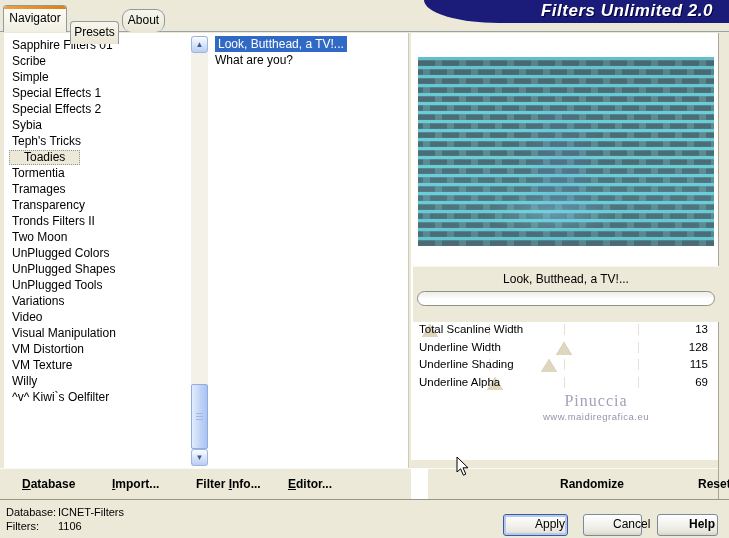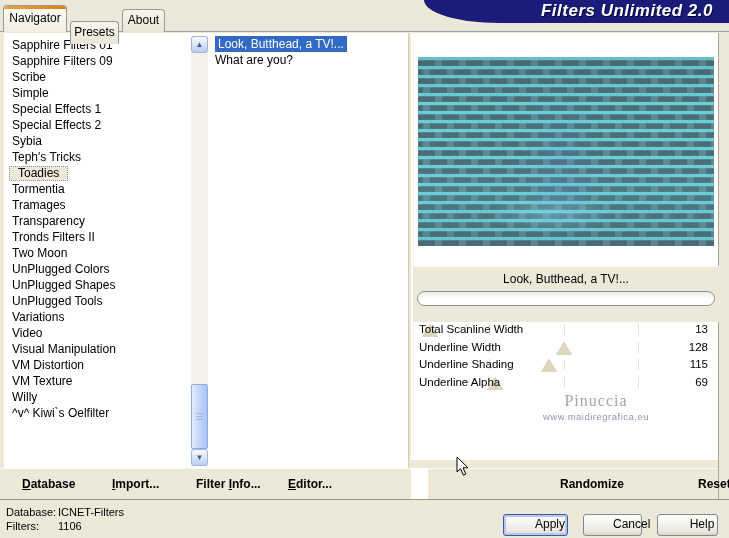--- a/index.html
+++ b/index.html
@@ -33,34 +33,34 @@
     z-index:3;cursor:default;
   }
   #tab-navigator{left:3px;top:5px;width:64px;height:27px;line-height:25px;
     background:linear-gradient(180deg,#fefdf8,#f1efe2);z-index:4;}
   #tab-navigator::before{
     content:'';position:absolute;left:0;right:0;top:0;height:3px;
     background:linear-gradient(90deg,#f0a040,#e07f10);
     border-radius:3px 3px 0 0;
   }
   #tab-presets{left:70px;top:9px;width:49px;height:23px;line-height:21px;margin-top:12px;}
-  #tab-about{left:122px;top:9px;width:43px;height:23px;line-height:21px;}
+  #tab-about{left:122px;top:9px;width:43px;height:23px;line-height:21px;border-radius:9px;}
 
   
   #content{
     left:0;top:31px;width:729px;height:469px;
     background:#ece9d8;
     border-top:1px solid #98a0a8;border-bottom:1px solid #9a9684;
     box-sizing:border-box;
   }
 
   
   #category-list{left:4px;top:33px;width:214px;height:435px;background:#fff;overflow:hidden;}
   .cat-item{height:16px;line-height:16px;font-size:12px;color:#000;padding-left:8px;white-space:nowrap;cursor:default;}
-  .cat-item .sel-span{background:#ece9d8;border:1px dotted #96958a;padding:0 8px;margin-left:-3px;line-height:13px;display:inline-block;}
+  .cat-item .sel-span{background:#ece9d8;border:1px dotted #96958a;padding:0 14px;margin-left:-3px;line-height:13px;display:inline-block;}
 
   #filter-list{left:212px;top:33px;width:197px;height:435px;background:#fff;border-right:1px solid #cfcaba;overflow:hidden;box-sizing:border-box;padding-top:3px;}
   .flt-item{height:16px;line-height:16px;font-size:12px;color:#000;padding-left:3px;white-space:nowrap;cursor:default;}
   .flt-item .sel-span{background:#316ac5;color:#fff;padding:0 3px;display:inline-block;}
 
   
   #scrollbar{left:191px;top:36px;width:17px;height:430px;background:#f3f1e8;}
   .sb-btn{
     left:0;width:17px;height:17px;box-sizing:border-box;
     background:linear-gradient(180deg,#fdfdfd,#d3e0f7 60%,#b9cef2);
@@ -131,38 +131,37 @@
   
   .xp-btn{
     top:514px;height:22px;box-sizing:border-box;
     border:1px solid #7c8aa0;border-radius:3px;
     background:linear-gradient(180deg,#ffffff 0%,#f4f3ee 45%,#e9e7dc 82%,#d8d4c8 100%);
     font-family:"Liberation Sans", sans-serif;font-size:12px;color:#000;
     text-align:center;line-height:19px;cursor:default;padding-left:29px;
   }
   #btn-apply{left:503px;width:65px;border-color:#3c5b9c;box-shadow:inset 0 0 0 2px #b4c9f0;}
   #btn-cancel{left:583px;width:59px;}
-  #btn-help{left:657px;width:61px;}
+  #btn-help{left:657px;width:61px;font-weight:bold;}
 
   #cursor{left:456px;top:456px;width:16px;height:22px;z-index:9;}
 </style>
 </head>
 <body>
 
 <div class="abs" id="banner">Filters Unlimited 2.0</div>
 
 <div class="abs tab" id="tab-navigator">Navigator</div>
 <div class="abs tab" id="tab-presets">Presets</div>
 <div class="abs tab" id="tab-about">About</div>
 
 <div class="abs" id="content"></div>
 
 <div class="abs" id="category-list" style="padding-top: 4px;">
     <div class="cat-item">Sapphire Filters 01</div>
-    <div class="cat-item">Sapphire Filters 09</div>
     <div class="cat-item">Scribe</div>
     <div class="cat-item">Simple</div>
     <div class="cat-item">Special Effects 1</div>
     <div class="cat-item">Special Effects 2</div>
     <div class="cat-item">Sybia</div>
     <div class="cat-item">Teph's Tricks</div>
     <div class="cat-item"><span class="sel-span">Toadies</span></div>
     <div class="cat-item">Tormentia</div>
     <div class="cat-item">Tramages</div>
     <div class="cat-item">Transparency</div>

